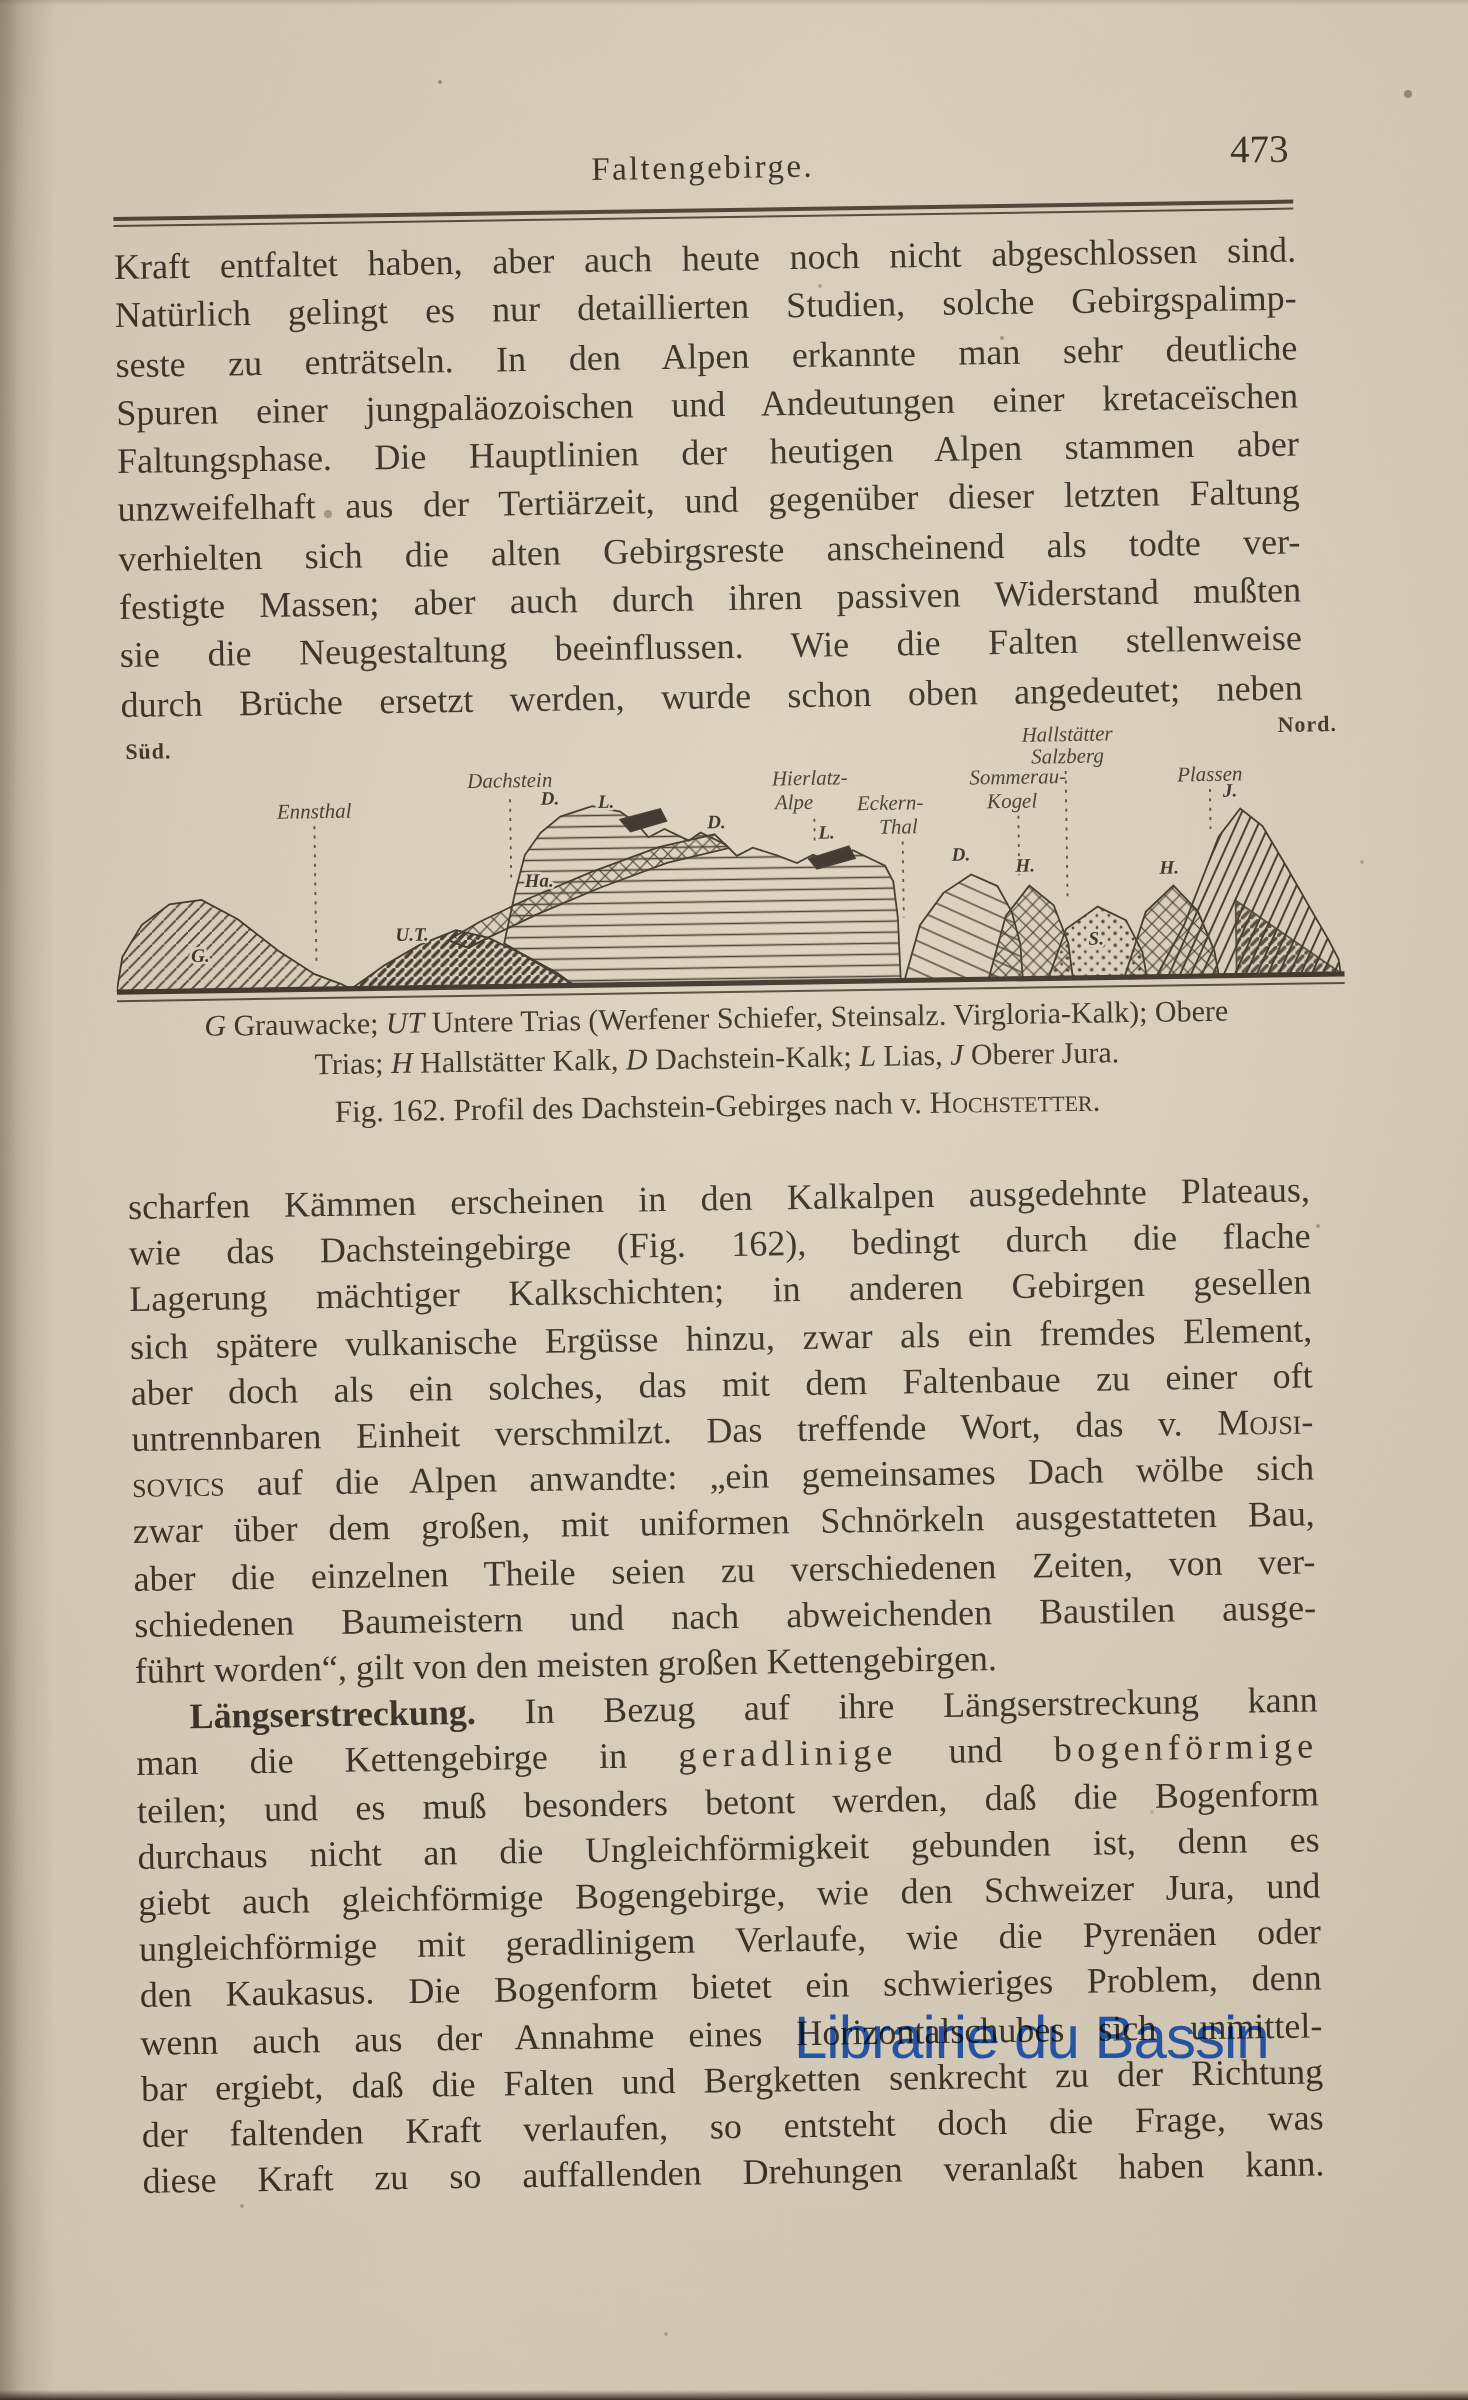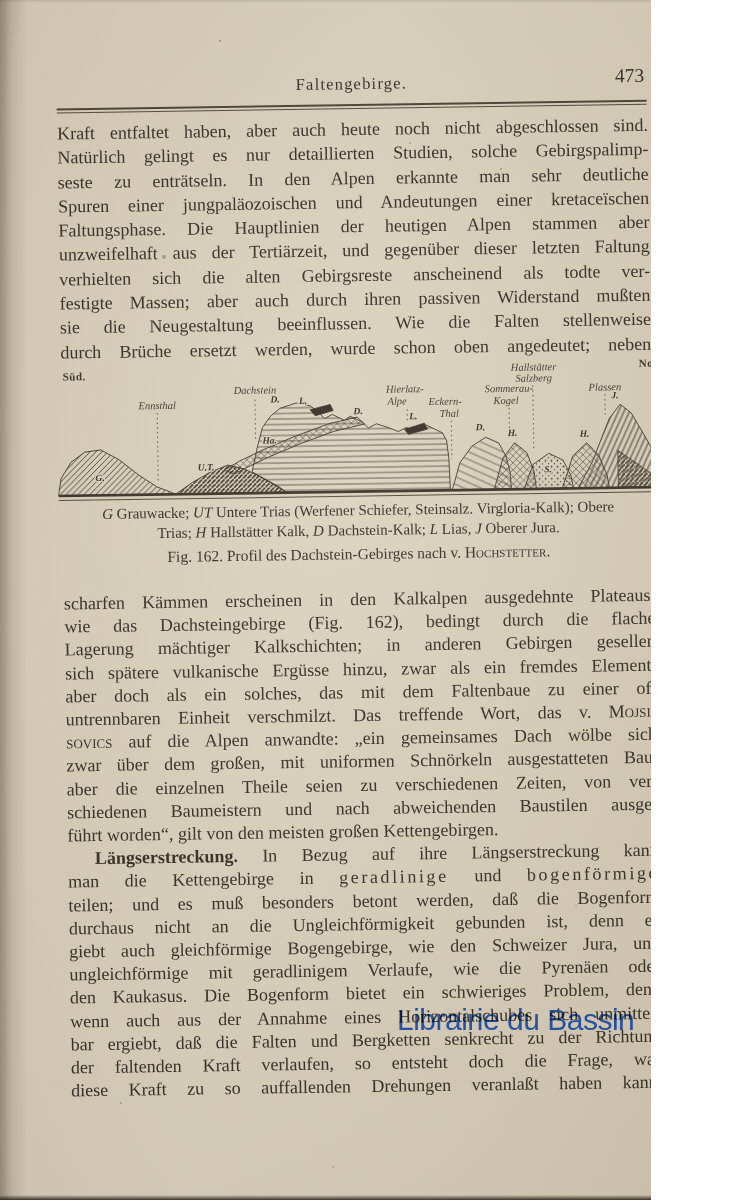--- a/index.html
+++ b/index.html
@@ -1,17 +1,17 @@
 <!DOCTYPE html>
 <html><head>
 <meta charset="utf-8">
 <style>
   html,body{margin:0;padding:0;}
   .page{
-    position:relative;width:651px;height:1200px;overflow:hidden;
+    position:relative;width:734px;height:1200px;overflow:hidden;
     background:linear-gradient(100deg,#cbbfa8 0%,#d6cbb7 3%,#dad0bd 45%,#d6ccb8 80%,#d2c7b2 100%);
     font-family:"Liberation Serif",serif;color:#2e271d;
   }
   .content{position:absolute;left:0;top:0;width:734px;height:1200px;transform:rotate(-0.85deg);}
   
   .running-head{position:absolute;left:64px;top:74px;width:590px;height:26px;}
   .rh-title{position:absolute;left:0;right:0;text-align:center;font-size:16.5px;letter-spacing:1.2px;}
   .page-num{position:absolute;right:2px;top:-5px;font-size:19.5px;}
   .rule{position:absolute;left:64px;top:104px;width:590px;border-top:2.2px solid #443b2e;}
   .rule::after{content:"";display:block;margin-top:2.2px;border-top:1.2px solid #4a4134;}

